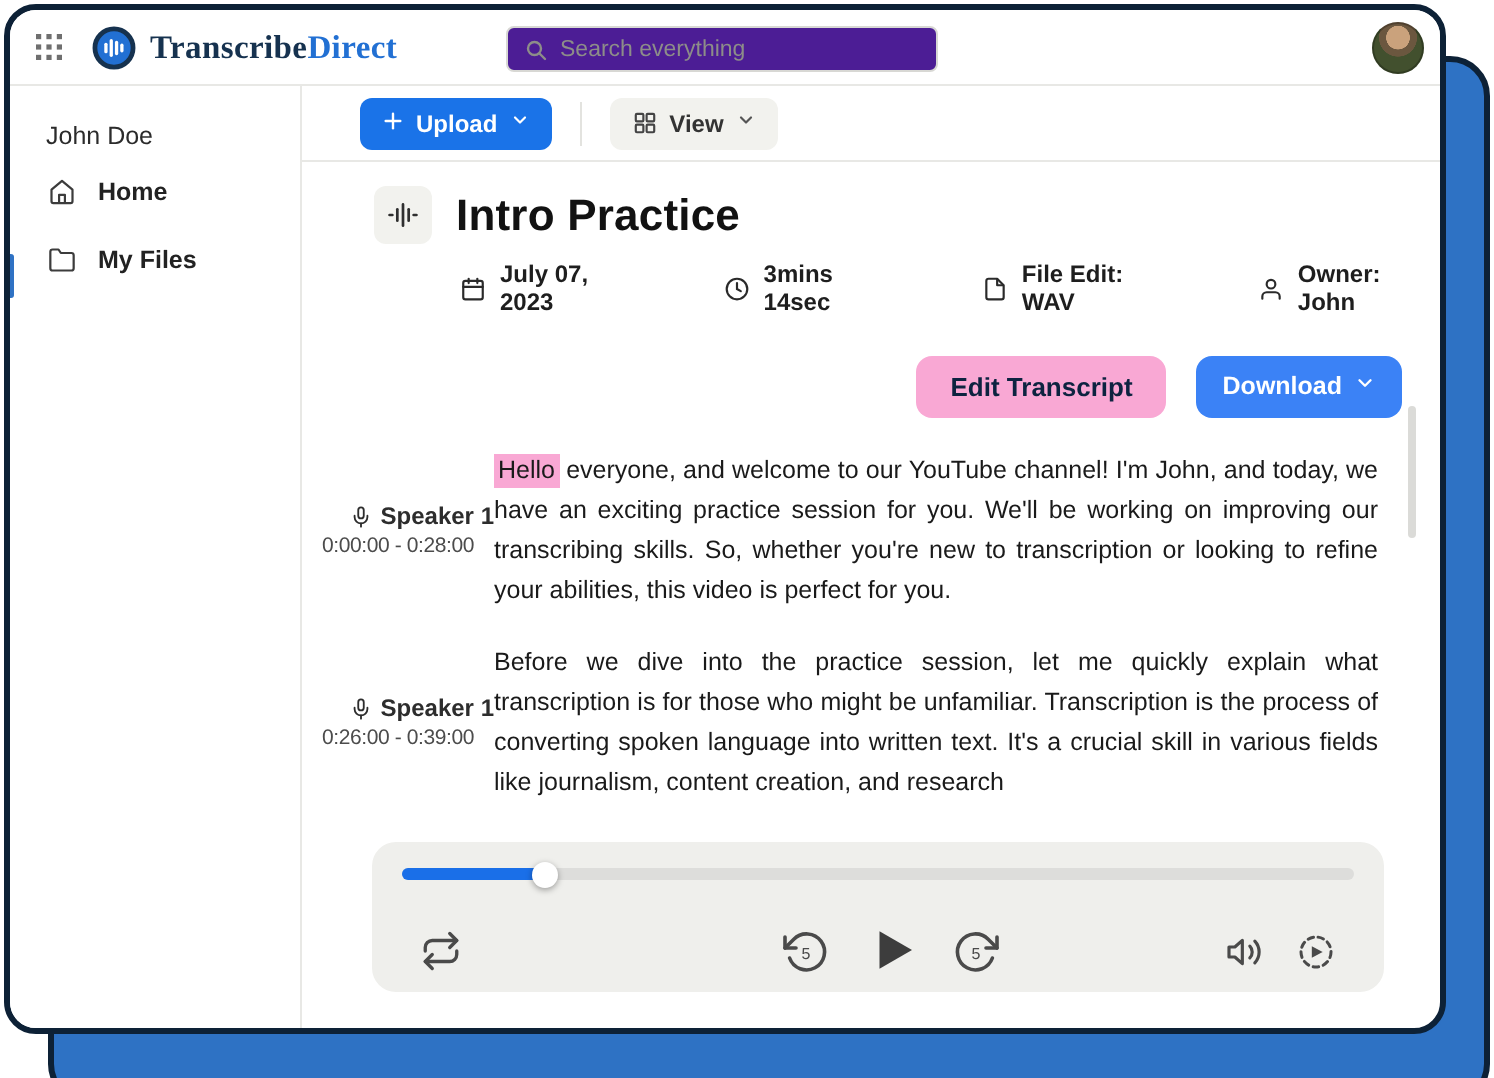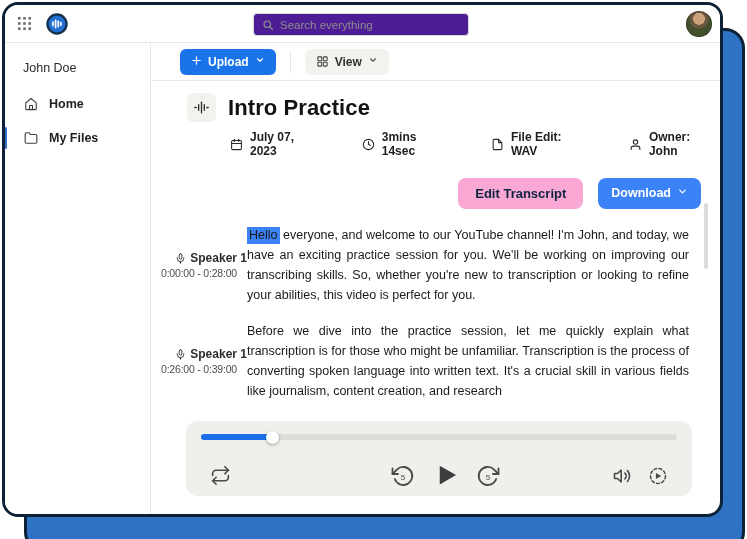--- a/index.html
+++ b/index.html
@@ -35,21 +35,21 @@
   .avatar{
     position:absolute; right:8px; top:6px; width:26px; height:26px; border-radius:50%;
     background:
       radial-gradient(circle at 50% 30%, #caa27c 0 26%, #6b573f 27% 42%, #42502e 43% 100%);
     box-shadow:inset 0 0 0 1px rgba(0,0,0,.25); cursor:pointer;
   }
   
   .app-body{ flex:1; display:flex; min-height:0; }
   .sidebar{ width:146px; flex:0 0 146px; border-right:1px solid #e8e8e5; padding-top:12px; position:relative; background:#fff; }
   .user-name{ padding:6px 18px 14px; font-size:12.5px; font-weight:500; color:#2b2b2b; }
-  .side-item{ position:relative; display:flex; align-items:center; gap:11px; height:30px; padding-left:19px;
+  .side-item{ position:relative; display:flex; align-items:flex-start; gap:11px; height:30px; padding-left:19px;
     font-size:12.5px; font-weight:600; color:#222; cursor:pointer; }
   .side-item + .side-item{ margin-top:4px; }
   .active-bar{ position:absolute; left:-1px; top:4px; width:3px; height:22px; background:#2f72c4; border-radius:2px; }
   .content{ flex:1; position:relative; display:flex; flex-direction:column; min-width:0; }
   
   .toolbar{ height:38px; flex:0 0 38px; display:flex; align-items:center; gap:14px;
     padding-left:29px; border-bottom:1px solid #e8e8e5; }
   .btn{ display:inline-flex; gap:6px; border-radius:6px; font-size:12px; font-weight:600; cursor:pointer; border:none; }
   .btn-upload{ background:#1a73e8; color:#fff; padding:6px 11px; }
   .btn-view{ background:#f2f2ee; color:#333; padding:6px 11px; }
@@ -65,21 +65,21 @@
   .actions-row{ display:flex; justify-content:flex-end; gap:15px; margin-top:20px; padding-right:19px; }
   .btn-edit{ background:#f9a8d4; color:#0d2340; padding:8px 17px; border-radius:8px; font-size:13px; }
   .btn-download{ background:#3b82f6; color:#fff; padding:8px 13px; border-radius:8px; font-size:12.5px; }
   
   .transcript{ margin-top:16px; }
   .segment{ display:flex; align-items:center; margin-bottom:16px; }
   .seg-left{ width:96px; flex:0 0 96px; text-align:center; }
   .speaker{ display:flex; align-items:center; justify-content:flex-end; gap:4px; font-size:12px; font-weight:600; color:#2d2d2d; }
   .seg-time{ font-size:10.5px; color:#4c4c4c; margin-top:2px; letter-spacing:-.2px; }
   .seg-text{ flex:1; margin-right:31px; text-align:justify; font-size:12.5px; line-height:20px; color:#1a1a1a; }
-  .hl{ background:#3b82f6; padding:1px 2px 2px; }
+  .hl{ background:#f9a8d4; padding:1px 2px 2px; }
   .scroll-thumb{ position:absolute; right:12px; top:160px; width:4px; height:66px; background:#dbdbd8; border-radius:2px; cursor:pointer; }
   
   .player{ position:absolute; left:35px; bottom:18px; width:506px; height:75px;
     background:#efefec; border-radius:12px; }
   .progress-track{ position:absolute; left:15px; right:15px; top:13px; height:6px; background:#dddddb; border-radius:3px; cursor:pointer; }
   .progress-fill{ position:absolute; left:0; top:0; height:6px; background:#1a6fe8; border-radius:3px; }
   .progress-thumb{ position:absolute; top:-3.5px; width:13px; height:13px; border-radius:50%; background:#fff;
     box-shadow:0 1px 3px rgba(0,0,0,.35); }
   .controls{ position:absolute; left:0; right:0; top:30px; bottom:0; }
   .pbtn{ position:absolute; display:inline-flex; align-items:center; justify-content:center; cursor:pointer; color:#4a4a4a; }
@@ -117,20 +117,21 @@
         <svg width="22" height="22" viewBox="0 0 24 24">
           <circle cx="12" cy="12" r="10.4" fill="#2270d3" stroke="#16324f" stroke-width="2.6"></circle>
           <g stroke="#fff" stroke-width="1.8" stroke-linecap="round">
             <line x1="7.6" y1="10" x2="7.6" y2="14"></line>
               <line x1="10.5" y1="8" x2="10.5" y2="16"></line>
             <line x1="13.4" y1="9" x2="13.4" y2="15"></line>
               <line x1="16.3" y1="10.5" x2="16.3" y2="13.5"></line>
           </g>
         </svg>
       </span>
+      <span class="logo-text"><span class="p1">Transcribe</span><span class="p2">Direct</span></span>
     </div>
     <div class="searchbox">
       <span>
         <svg width="12" height="12" viewBox="0 0 24 24" fill="none" stroke="#8d8d89" stroke-width="2.4" stroke-linecap="round">
           <circle cx="10.5" cy="10.5" r="6.5"></circle>
             <line x1="15.5" y1="15.5" x2="21" y2="21"></line>
         </svg>
       </span>
       <span>Search everything</span>
     </div>

